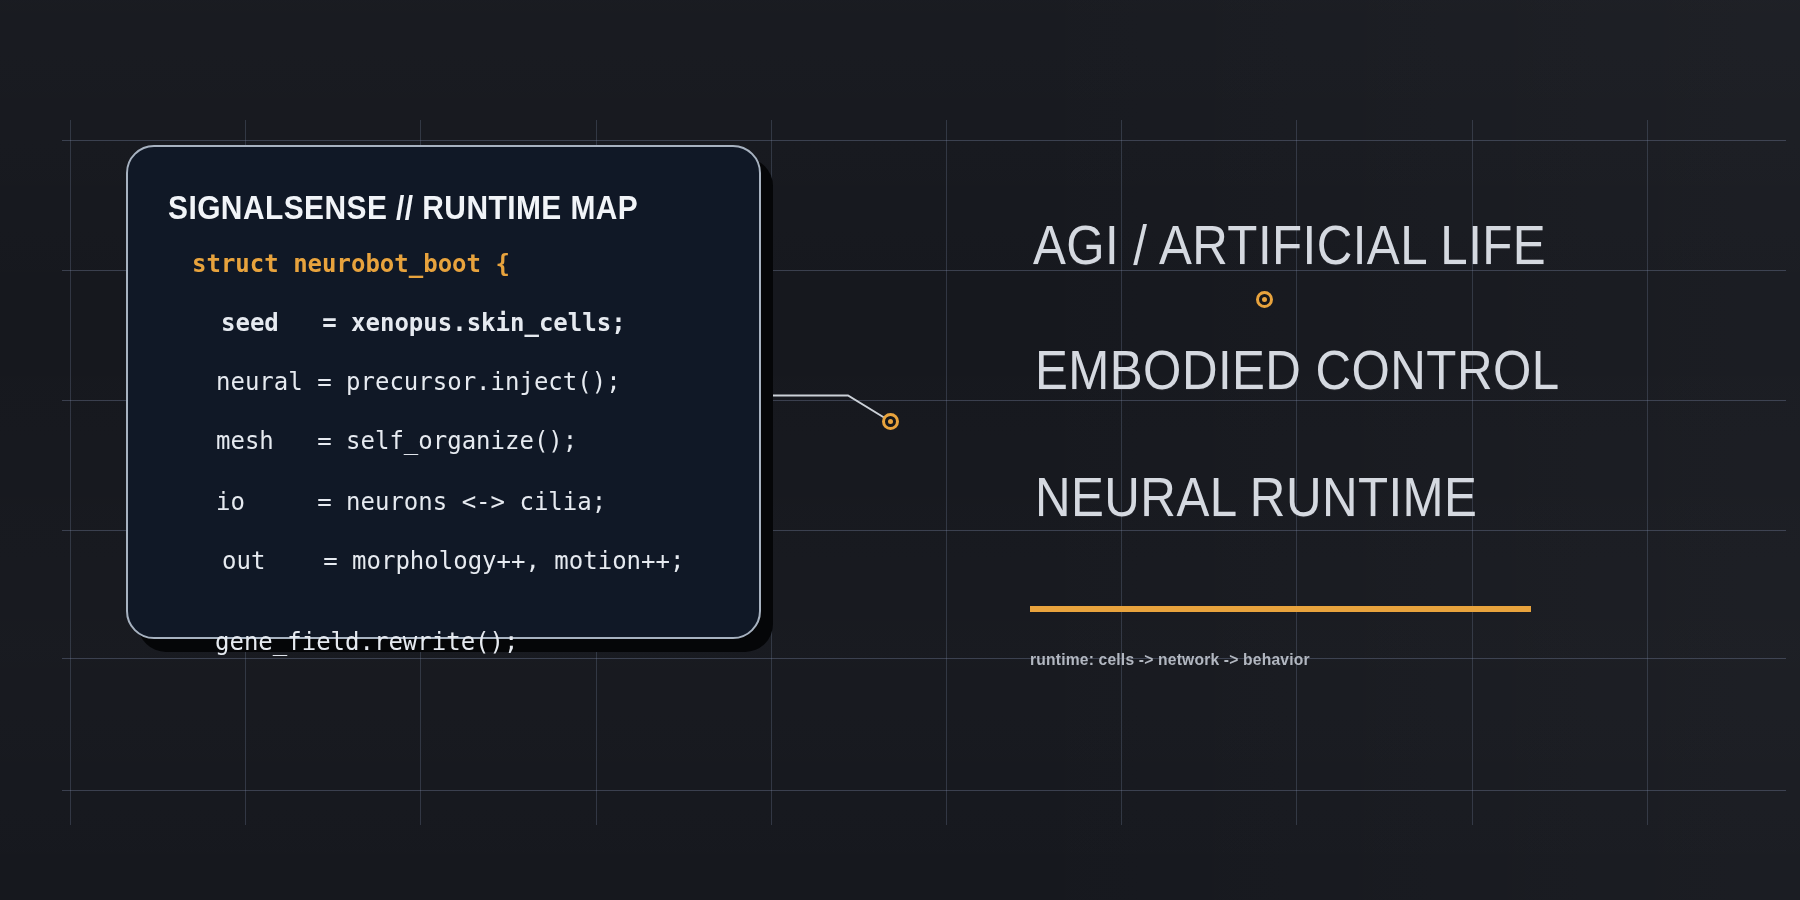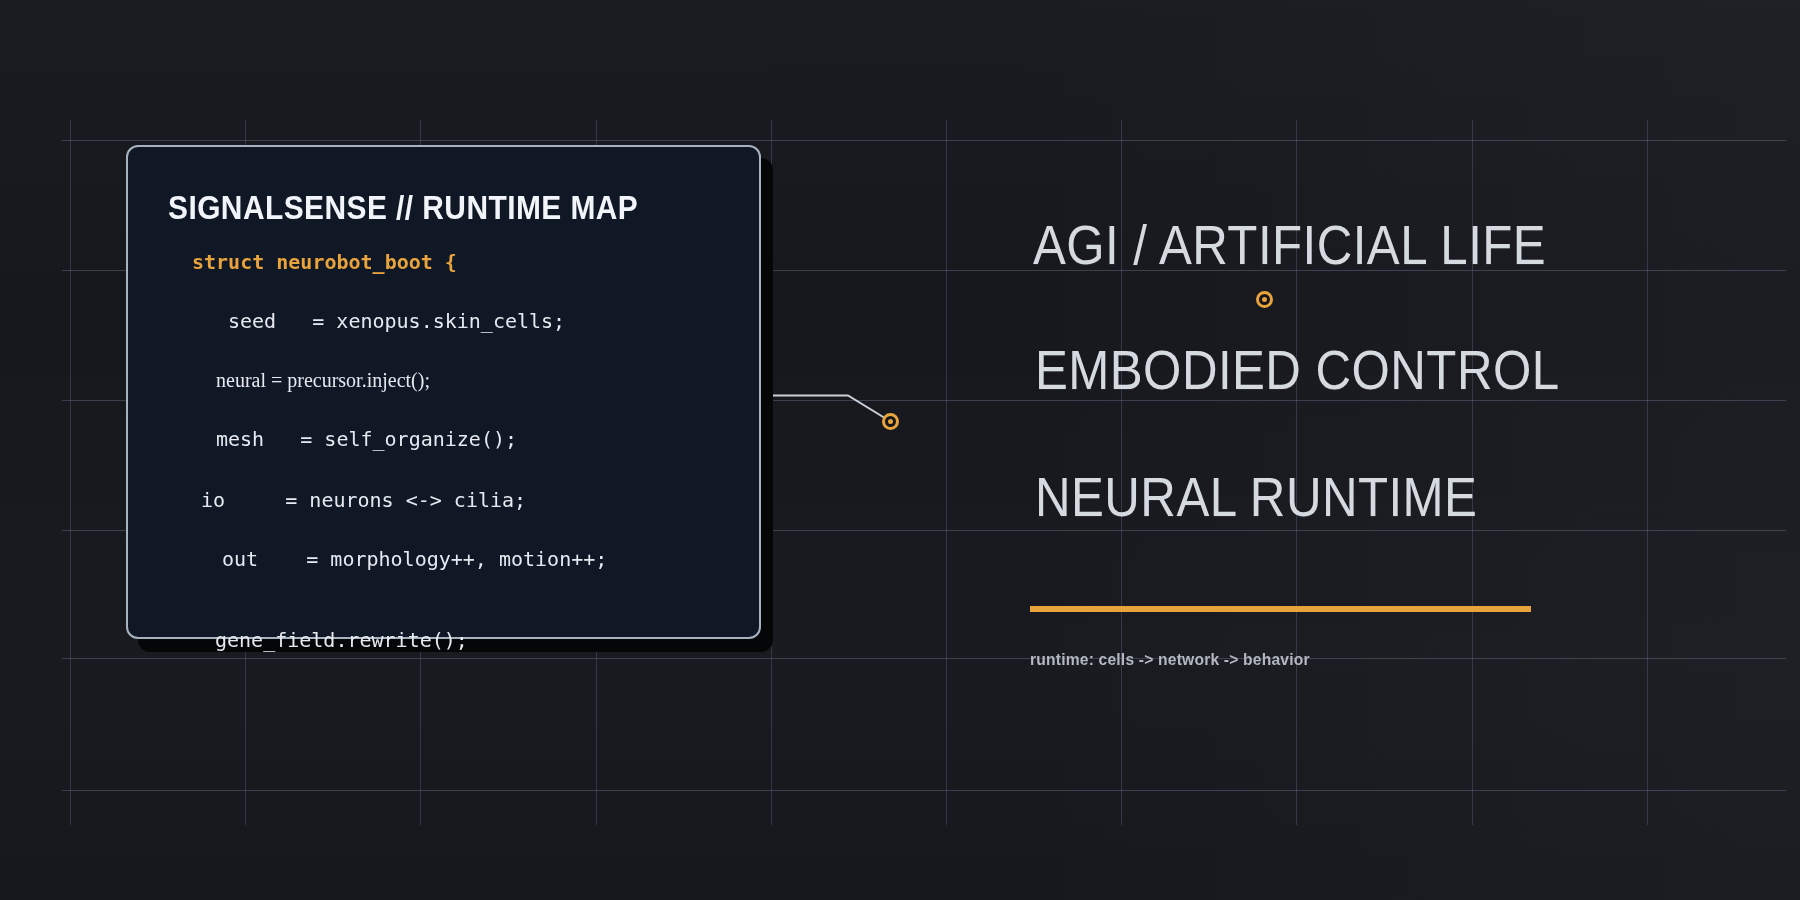--- a/index.html
+++ b/index.html
@@ -11,39 +11,39 @@
       linear-gradient(180deg, rgba(255,255,255,0.015) 0%, rgba(0,0,0,0) 35%, rgba(255,255,255,0.012) 72%, rgba(0,0,0,0) 100%);
     font-family:"Liberation Sans", sans-serif;
   }
   
   .grid-line{position:absolute;pointer-events:none;}
   .grid-v{width:1px;top:120px;height:705px;background:rgba(128,142,172,0.26);}
   .grid-h{height:1px;left:62px;width:1724px;background:rgba(128,142,172,0.34);}
   
   .panel{
     position:absolute;left:126px;top:145px;width:635px;height:494px;
-    background:#101826;border:2px solid #a7b2c0;border-radius:12px;
+    background:#101826;border:2px solid #a7b2c0;border-radius:28px;
     box-shadow:12px 13px 0 #050608;box-sizing:border-box;
   }
   .panel-title{
     position:absolute;left:40px;top:43px;line-height:1;
     font-size:34px;font-weight:bold;color:#f1f4f8;letter-spacing:0.5px;
     transform:scaleX(0.88);transform-origin:0 0;white-space:pre;
   }
   .code-line{
     position:absolute;line-height:1;white-space:pre;
     font-family:"DejaVu Sans Mono","Liberation Mono",monospace;
-    font-size:20px;color:#e6eaf0;
+    font-size:24px;color:#e6eaf0;
   }
   .code-line.keyword{font-weight:bold;color:#e8a33d;}
   .cl-0{left:64px;top:105px;}
-  .cl-1{left:100px;top:164px;}
-  .cl-2{left:88px;top:223px;font-family:Liberation Serif, serif;}
+  .cl-1{left:93px;top:164px;font-weight:bold;}
+  .cl-2{left:88px;top:223px;}
   .cl-3{left:88px;top:282px;}
-  .cl-4{left:73px;top:343px;}
+  .cl-4{left:88px;top:343px;}
   .cl-5{left:88px;top:402px;margin-left:6px;}
   .cl-6{left:87px;top:455px;margin-top:28px;}
   
   .connector-svg{position:absolute;left:0;top:0;width:1800px;height:900px;pointer-events:none;}
   .marker{
     position:absolute;width:11px;height:11px;border:3px solid #e8a33d;border-radius:50%;
     background:rgba(10,10,12,0.2);
   }
   .marker::after{
     content:"";position:absolute;left:50%;top:50%;width:5px;height:5px;margin:-2.5px 0 0 -2.5px;

